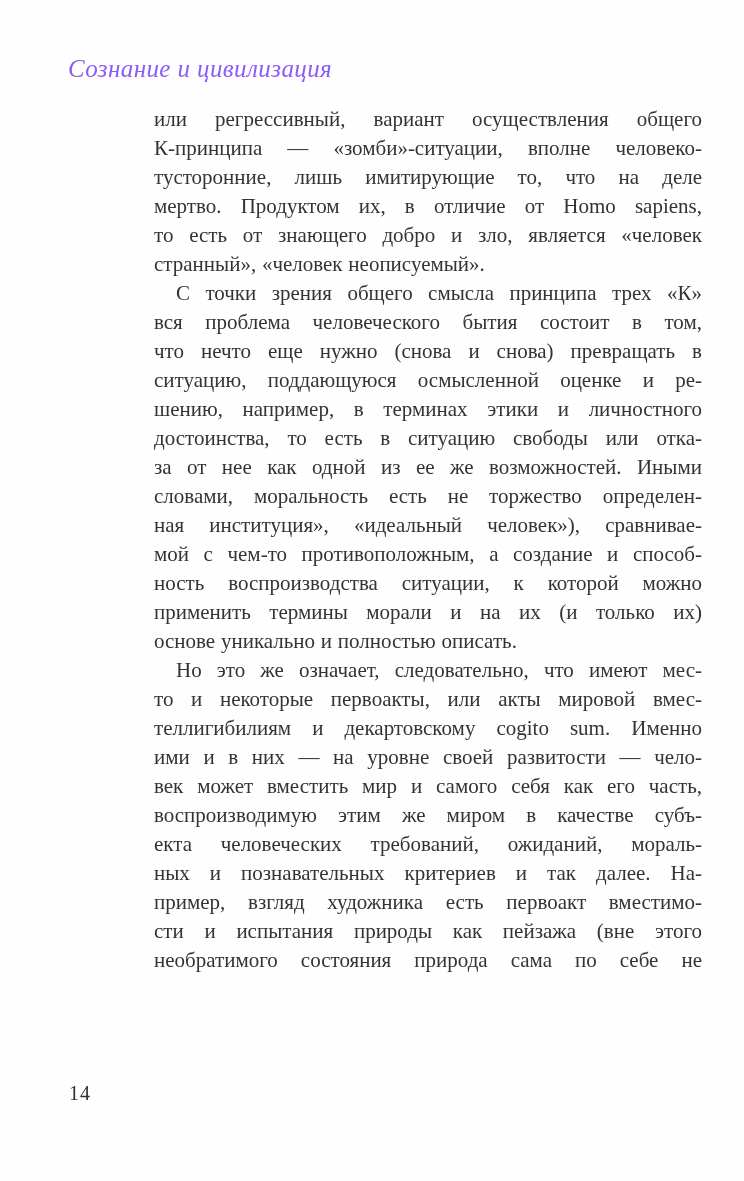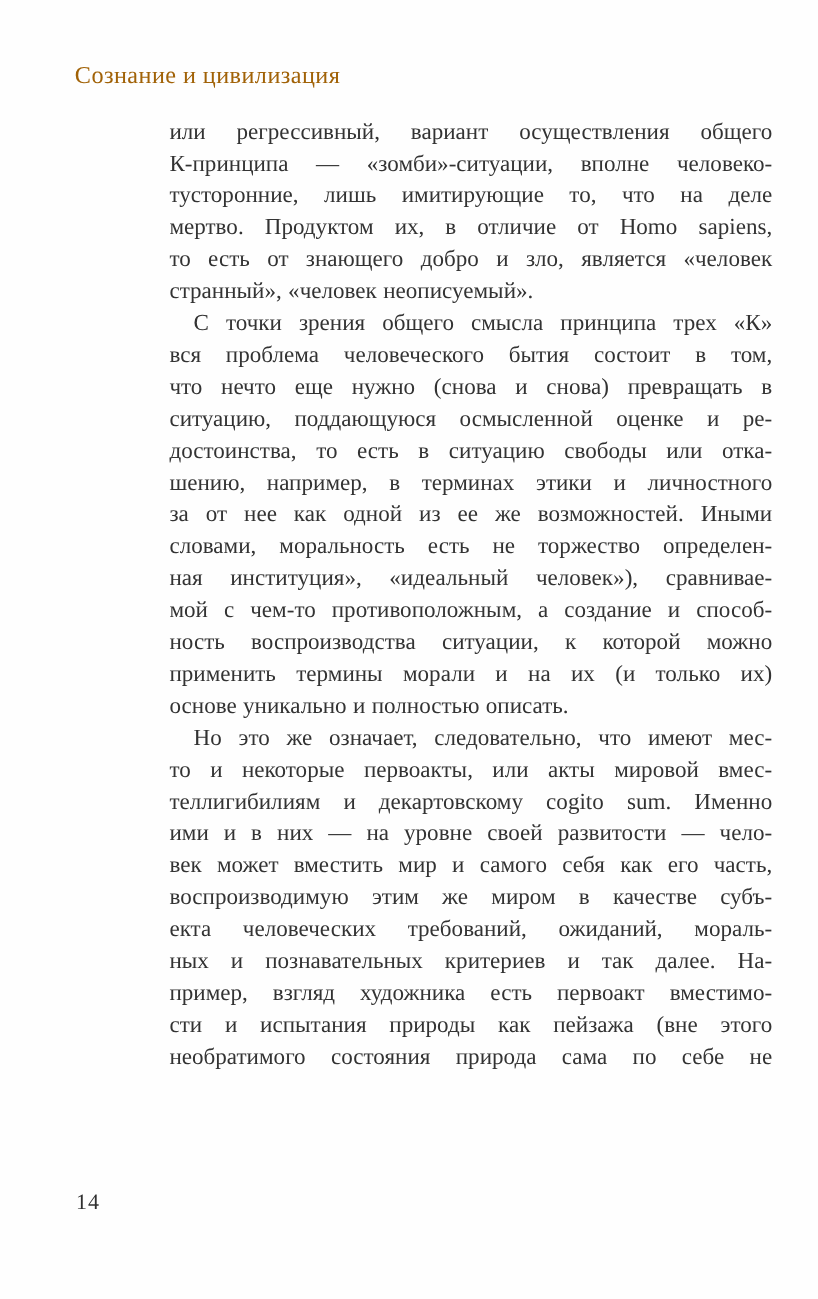--- a/index.html
+++ b/index.html
@@ -16,22 +16,23 @@
   }
   .page {
     position: absolute;
     inset: 0;
     background: #fefefe;
   }
   .running-head {
     position: absolute;
     left: 68px;
     top: 55px;
-    font-size: 22px;
-    color: #a16207;
+    font-style: italic;
+    font-size: 25px;
+    color: #8b5cf6;
     letter-spacing: 0.4px;
   }
   .body-text {
     position: absolute;
     left: 110px;
     top: 105px;
     width: 548px;
     font-size: 21px;
     color: #333333;
     word-spacing: 0.5px;
@@ -82,22 +83,22 @@
         <div class="line"><span class="run">тусторонние, лишь имитирующие то, что на деле</span></div>
         <div class="line"><span class="run">мертво. Продуктом их, в отличие от </span><span class="run italic">Homo sapiens</span><span class="run">,</span></div>
         <div class="line"><span class="run">то есть от </span><span class="run italic">знающего</span><span class="run"> добро и зло, является «человек</span></div>
         <div class="line end"><span class="run">странный», «человек неописуемый».</span></div>
       </div>
       <div class="paragraph">
         <div class="line indent"><span class="run">С точки зрения общего смысла принципа трех «К»</span></div>
         <div class="line"><span class="run">вся проблема человеческого бытия состоит в том,</span></div>
         <div class="line"><span class="run">что нечто еще нужно (снова и снова) </span><span class="run italic">превращать</span><span class="run"> в</span></div>
         <div class="line"><span class="run">ситуацию, поддающуюся осмысленной оценке и ре-</span></div>
+        <div class="line"><span class="run">шению, например, в терминах этики и личностного</span></div>
         <div class="line"><span class="run">достоинства, то есть в ситуацию свободы или отка-</span></div>
-        <div class="line"><span class="run">шению, например, в терминах этики и личностного</span></div>
         <div class="line"><span class="run">за от нее как одной из ее же возможностей. Иными</span></div>
         <div class="line"><span class="run">словами, моральность есть не торжество определен-</span></div>
         <div class="line"><span class="run">ная институция», «идеальный человек»), сравнивае-</span></div>
         <div class="line"><span class="run">мой с чем-то противоположным, а создание и способ-</span></div>
         <div class="line"><span class="run">ность воспроизводства ситуации, к которой можно</span></div>
         <div class="line"><span class="run">применить термины морали и на их (и только их)</span></div>
         <div class="line end"><span class="run">основе уникально и полностью описать.</span></div>
       </div>
       <div class="paragraph">
         <div class="line indent"><span class="run">Но это же означает, следовательно, что имеют мес-</span></div>

